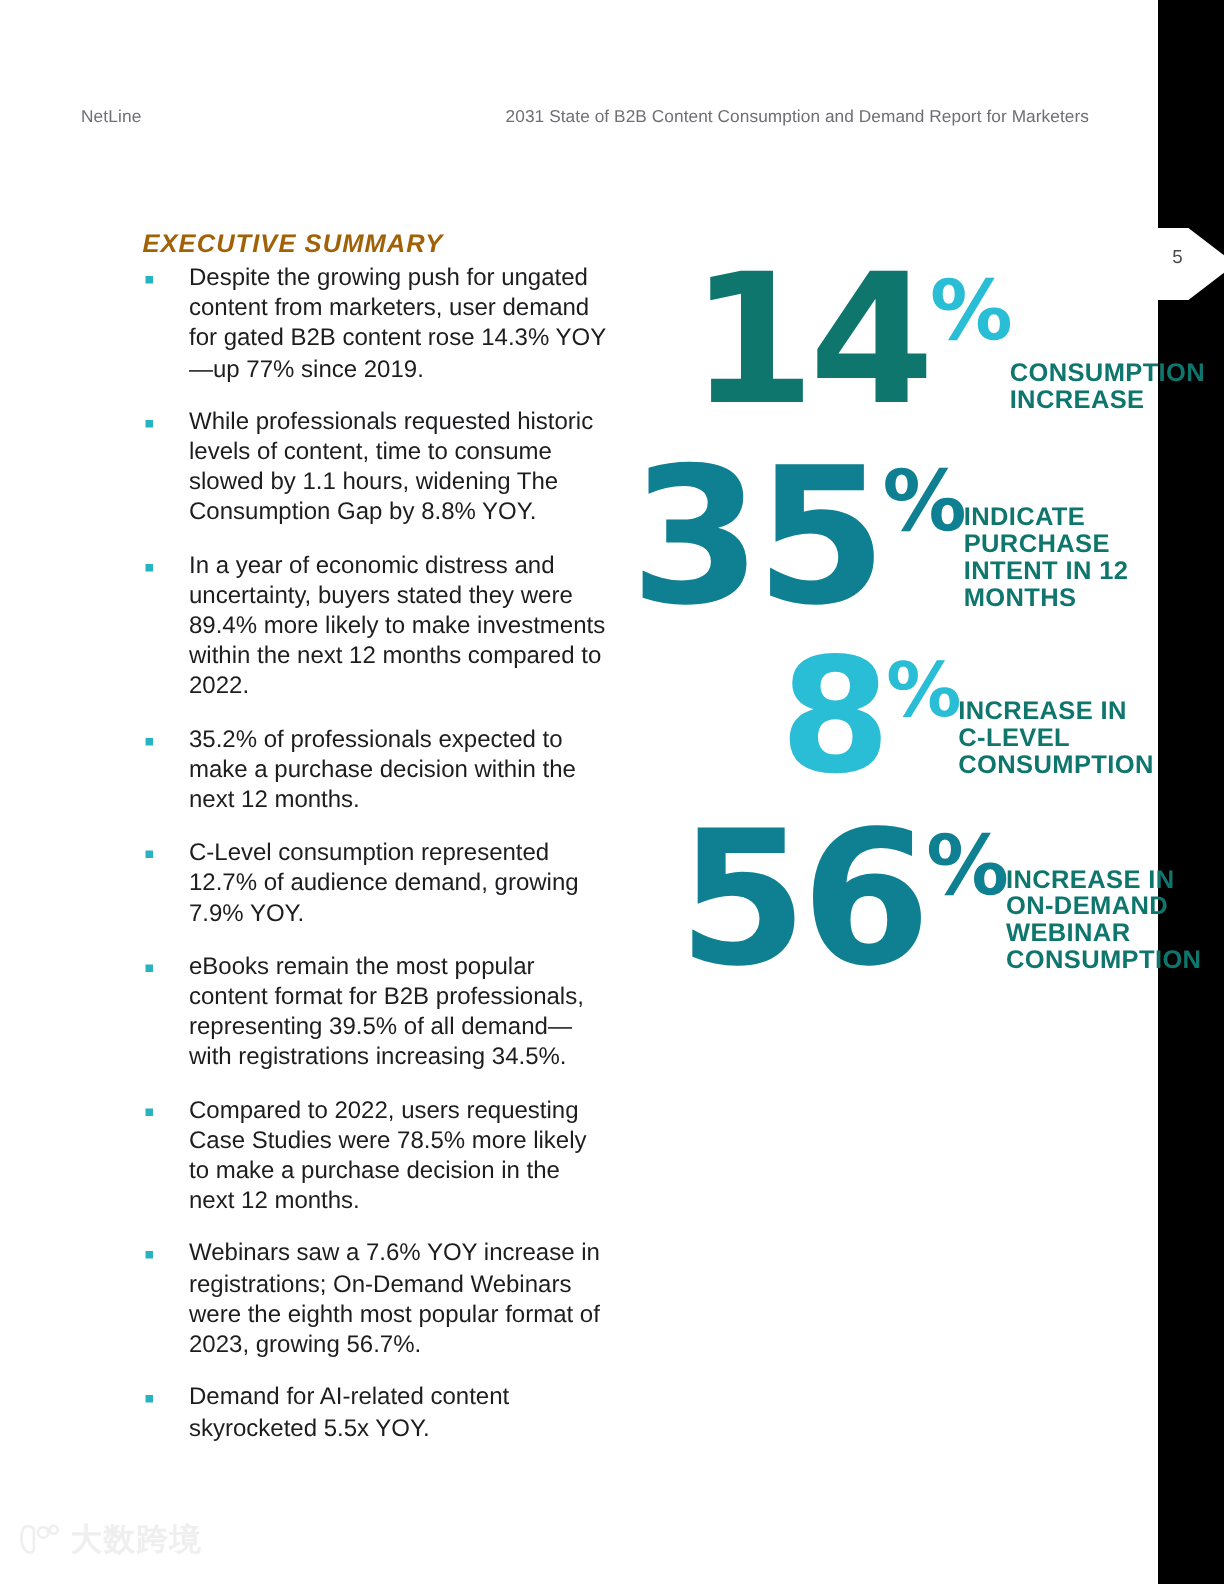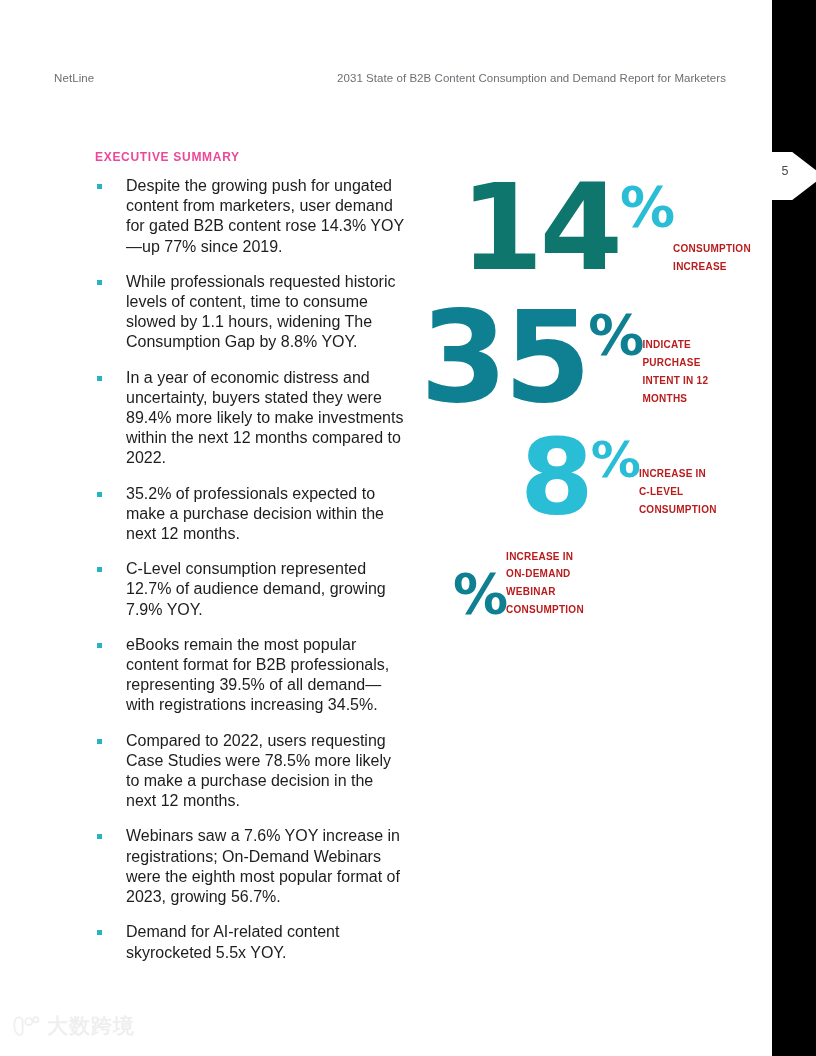--- a/index.html
+++ b/index.html
@@ -84,26 +84,27 @@
     color: #6e6e74;
     letter-spacing: 0.05px;
     white-space: nowrap;
   }
 
   
   #section-heading {
     position: absolute;
     left: 95px;
     top: 142px;
-    font-size: 12px;
-    font-weight: bold;
-    color: #ec4899;
+    font-size: 17px;
+    font-weight: bold;
+    color: #a16207;
     letter-spacing: 0.7px;
     z-index: 5;
     white-space: nowrap;
+    font-style: italic;
   }
 
   
   #summary-list {
     position: absolute;
     left: 95px;
     top: 176px;
     width: 310px;
     z-index: 5;
   }
@@ -160,23 +161,23 @@
   }
   .stat-percent {
     font-size: 54px;
     font-weight: bold;
     line-height: 1;
     margin-left: 1px;
     margin-top: 2px;
     font-family: "DejaVu Sans", sans-serif;
   }
   .stat-label {
-    font-size: 10px;
-    font-weight: bold;
-    color: #b91c1c;
+    font-size: 17px;
+    font-weight: bold;
+    color: #0f766e;
     line-height: 17.8px;
     letter-spacing: 0.25px;
     white-space: pre-line;
     padding-bottom: 3px;
     margin-left: -2px;
     font-family: "Liberation Sans", sans-serif;
   }
 
   
   #watermark {
@@ -287,20 +288,21 @@
           <span class="stat-percent" style="color: rgb(41, 189, 214); font-size: 50px;">%</span>
         </div>
         <div class="stat-label" style="width: 135px;">INCREASE IN
 C-LEVEL
 CONSUMPTION</div>
       </div>
     </div>
     <div class="stat-block" style="margin-top: 26px; margin-left: 32px;">
       <div class="stat-inner">
         <div class="stat-figure">
+          <span class="stat-number" style="color: rgb(14, 128, 145); font-size: 124px;">56</span>
           <span class="stat-percent" style="color: rgb(14, 128, 145); font-size: 55px;">%</span>
         </div>
         <div class="stat-label" style="width: 150px;">INCREASE IN
 ON-DEMAND
 WEBINAR
 CONSUMPTION</div>
       </div>
     </div>
   </div>
 

